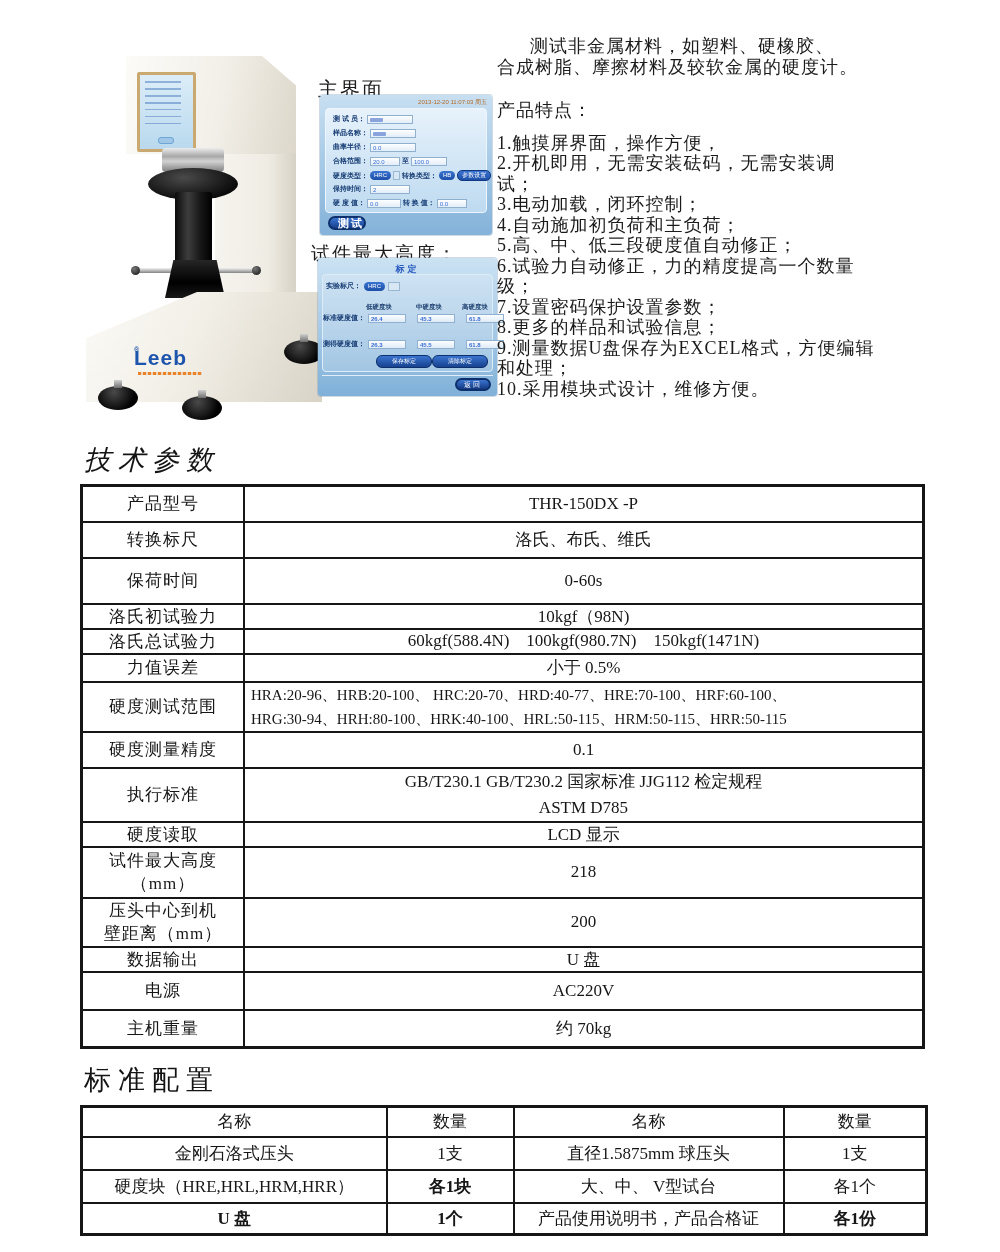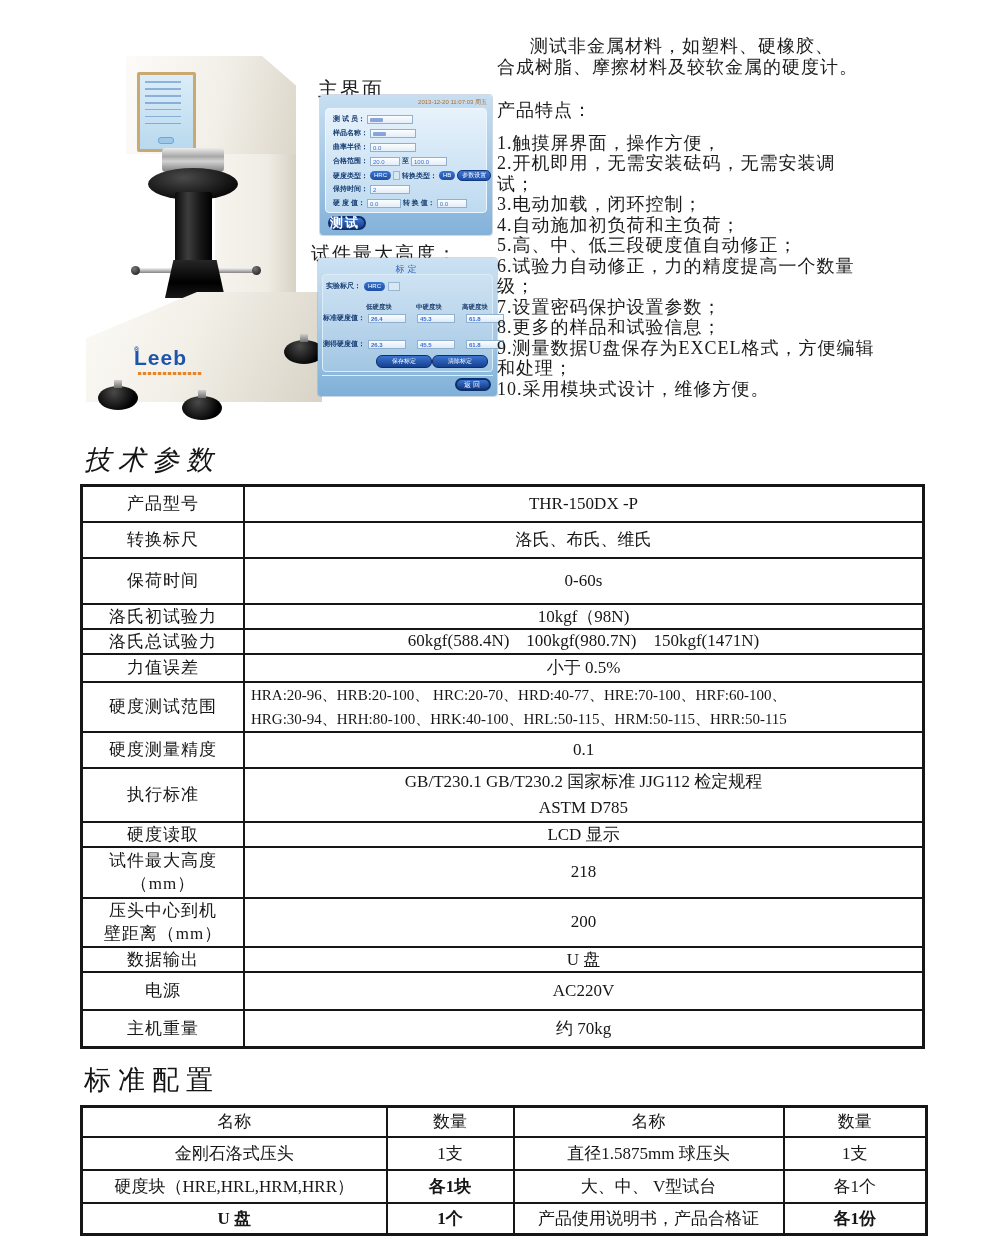--- a/index.html
+++ b/index.html
@@ -69,27 +69,27 @@
   .sm-input{display:inline-block;height:9px;line-height:9px;box-sizing:border-box;
     background:linear-gradient(#fdfeff,#e2edf8);border:1px solid #8fb0cf;
     font-size:6px;font-weight:normal;color:#3b6fd4;padding:0 2px;text-align:left;}
   .sm-smear{display:inline-block;width:13px;height:4px;margin-top:1px;border-radius:1px;
     background:rgba(70,110,200,.6);filter:blur(.7px);}
   .sm-pill{display:inline-block;height:9px;line-height:9px;padding:0 4px;border-radius:5px;
     background:linear-gradient(#3a74d0,#1d4fa8);color:#fff;font-size:6px;font-weight:normal;}
   .sm-box{display:inline-block;width:7px;height:9px;background:#d7e7f4;border:1px solid #9ab7d2;box-sizing:border-box;}
   .sm-test{position:absolute;left:8px;bottom:5px;width:38px;height:14px;border-radius:8px;
     background:linear-gradient(#3a74d0,#173f8c);border:2px solid #0d2f6b;box-sizing:border-box;
-    color:#fff;font-size:13px;line-height:10px;text-align:left;letter-spacing:2px;font-weight:bold;}
+    color:#fff;font-size:11px;line-height:10px;text-align:right;letter-spacing:2px;font-weight:bold;}
 
   
   #shot-cal{left:318px;top:258px;width:179px;height:138px;
     background:linear-gradient(180deg,#cce2f3 0%,#a9cbe7 50%,#7fb0d8 100%);}
   .sc-title{position:absolute;top:5px;left:0;width:100%;text-align:center;
-    font-size:9px;font-weight:normal;color:#2a5cc0;letter-spacing:3px;}
+    font-size:9px;font-weight:bold;color:#2a5cc0;letter-spacing:3px;}
   .sc-panel{position:absolute;left:4px;top:16px;width:169px;height:96px;
     border:1px solid #dcedf8;border-radius:4px;background:rgba(255,255,255,.18);}
   .sc-row{position:absolute;display:flex;align-items:center;gap:3px;
     font-size:7px;font-weight:bold;color:#173d74;white-space:nowrap;}
   .sc-head{position:absolute;font-size:6.5px;color:#1d3f70;font-weight:bold;}
   .sc-input{display:inline-block;width:38px;height:9px;line-height:9px;box-sizing:border-box;
     background:linear-gradient(#fbfdff,#dfebf6);border:1px solid #8fb0cf;
     font-size:6px;color:#3b6fd4;padding:0 2px;}
   .sc-btn{position:absolute;height:11px;line-height:11px;padding:0 5px;border-radius:6px;
     background:linear-gradient(#3a74d0,#17418f);border:1px solid #0d2f6b;

